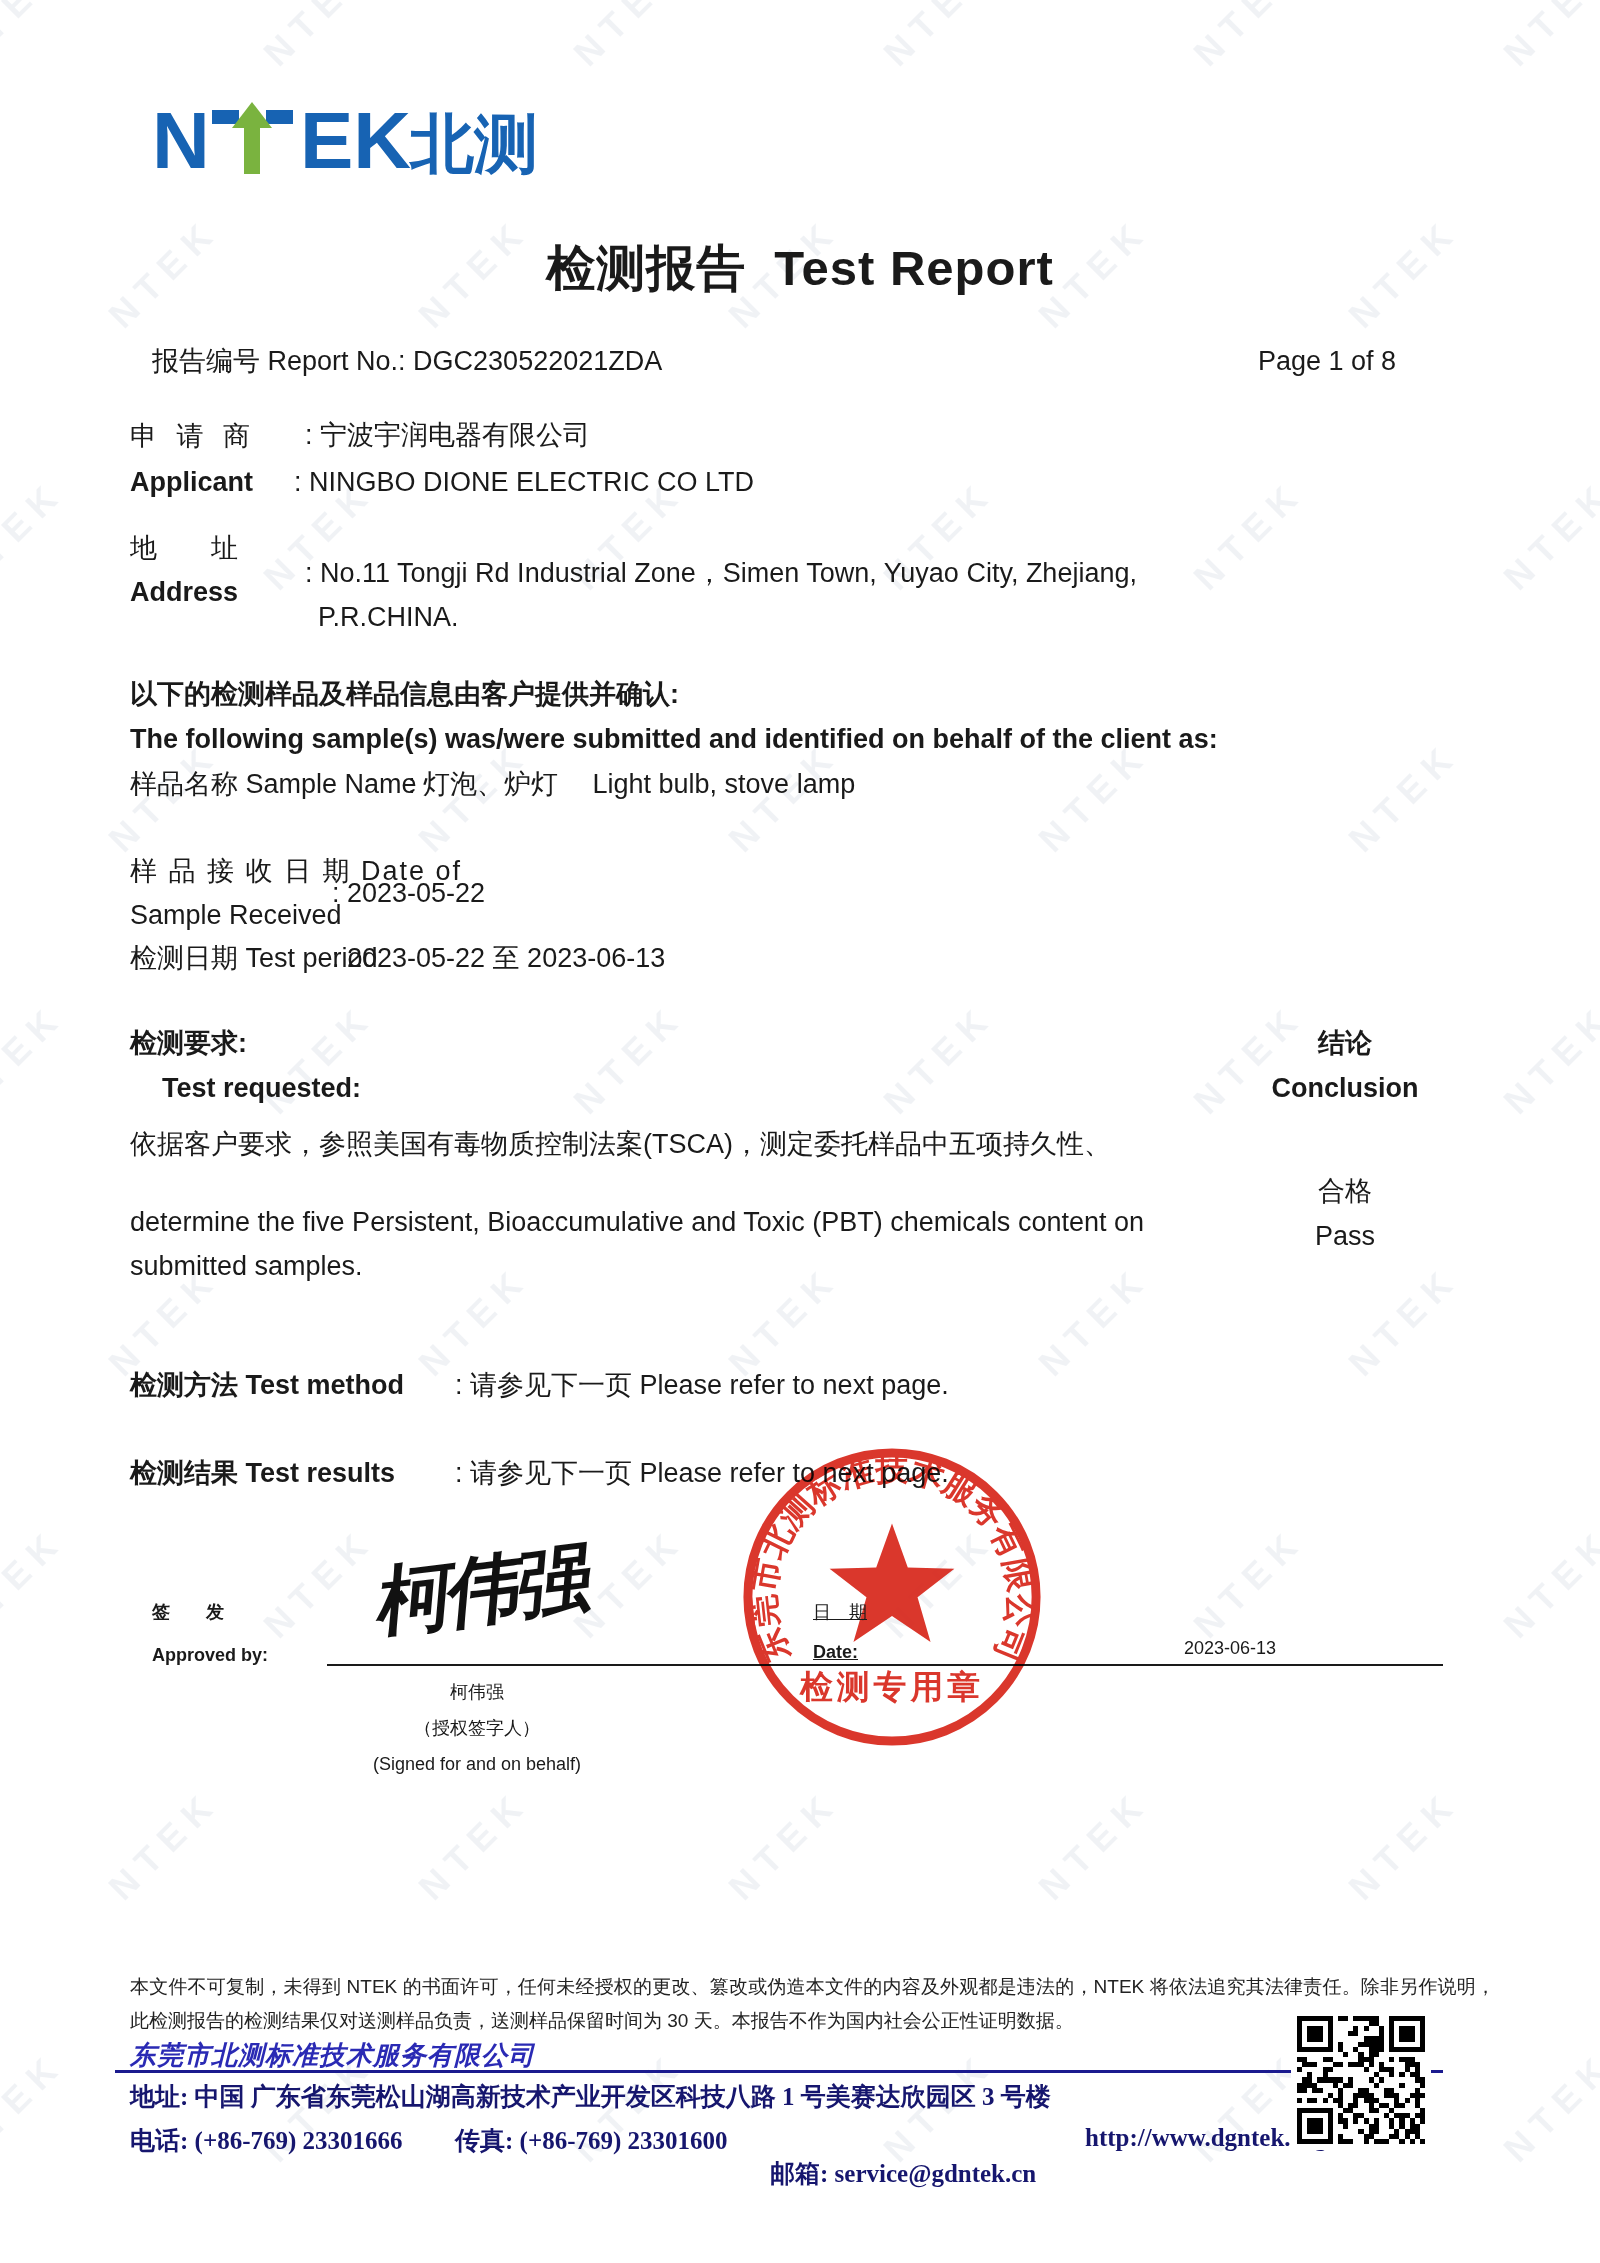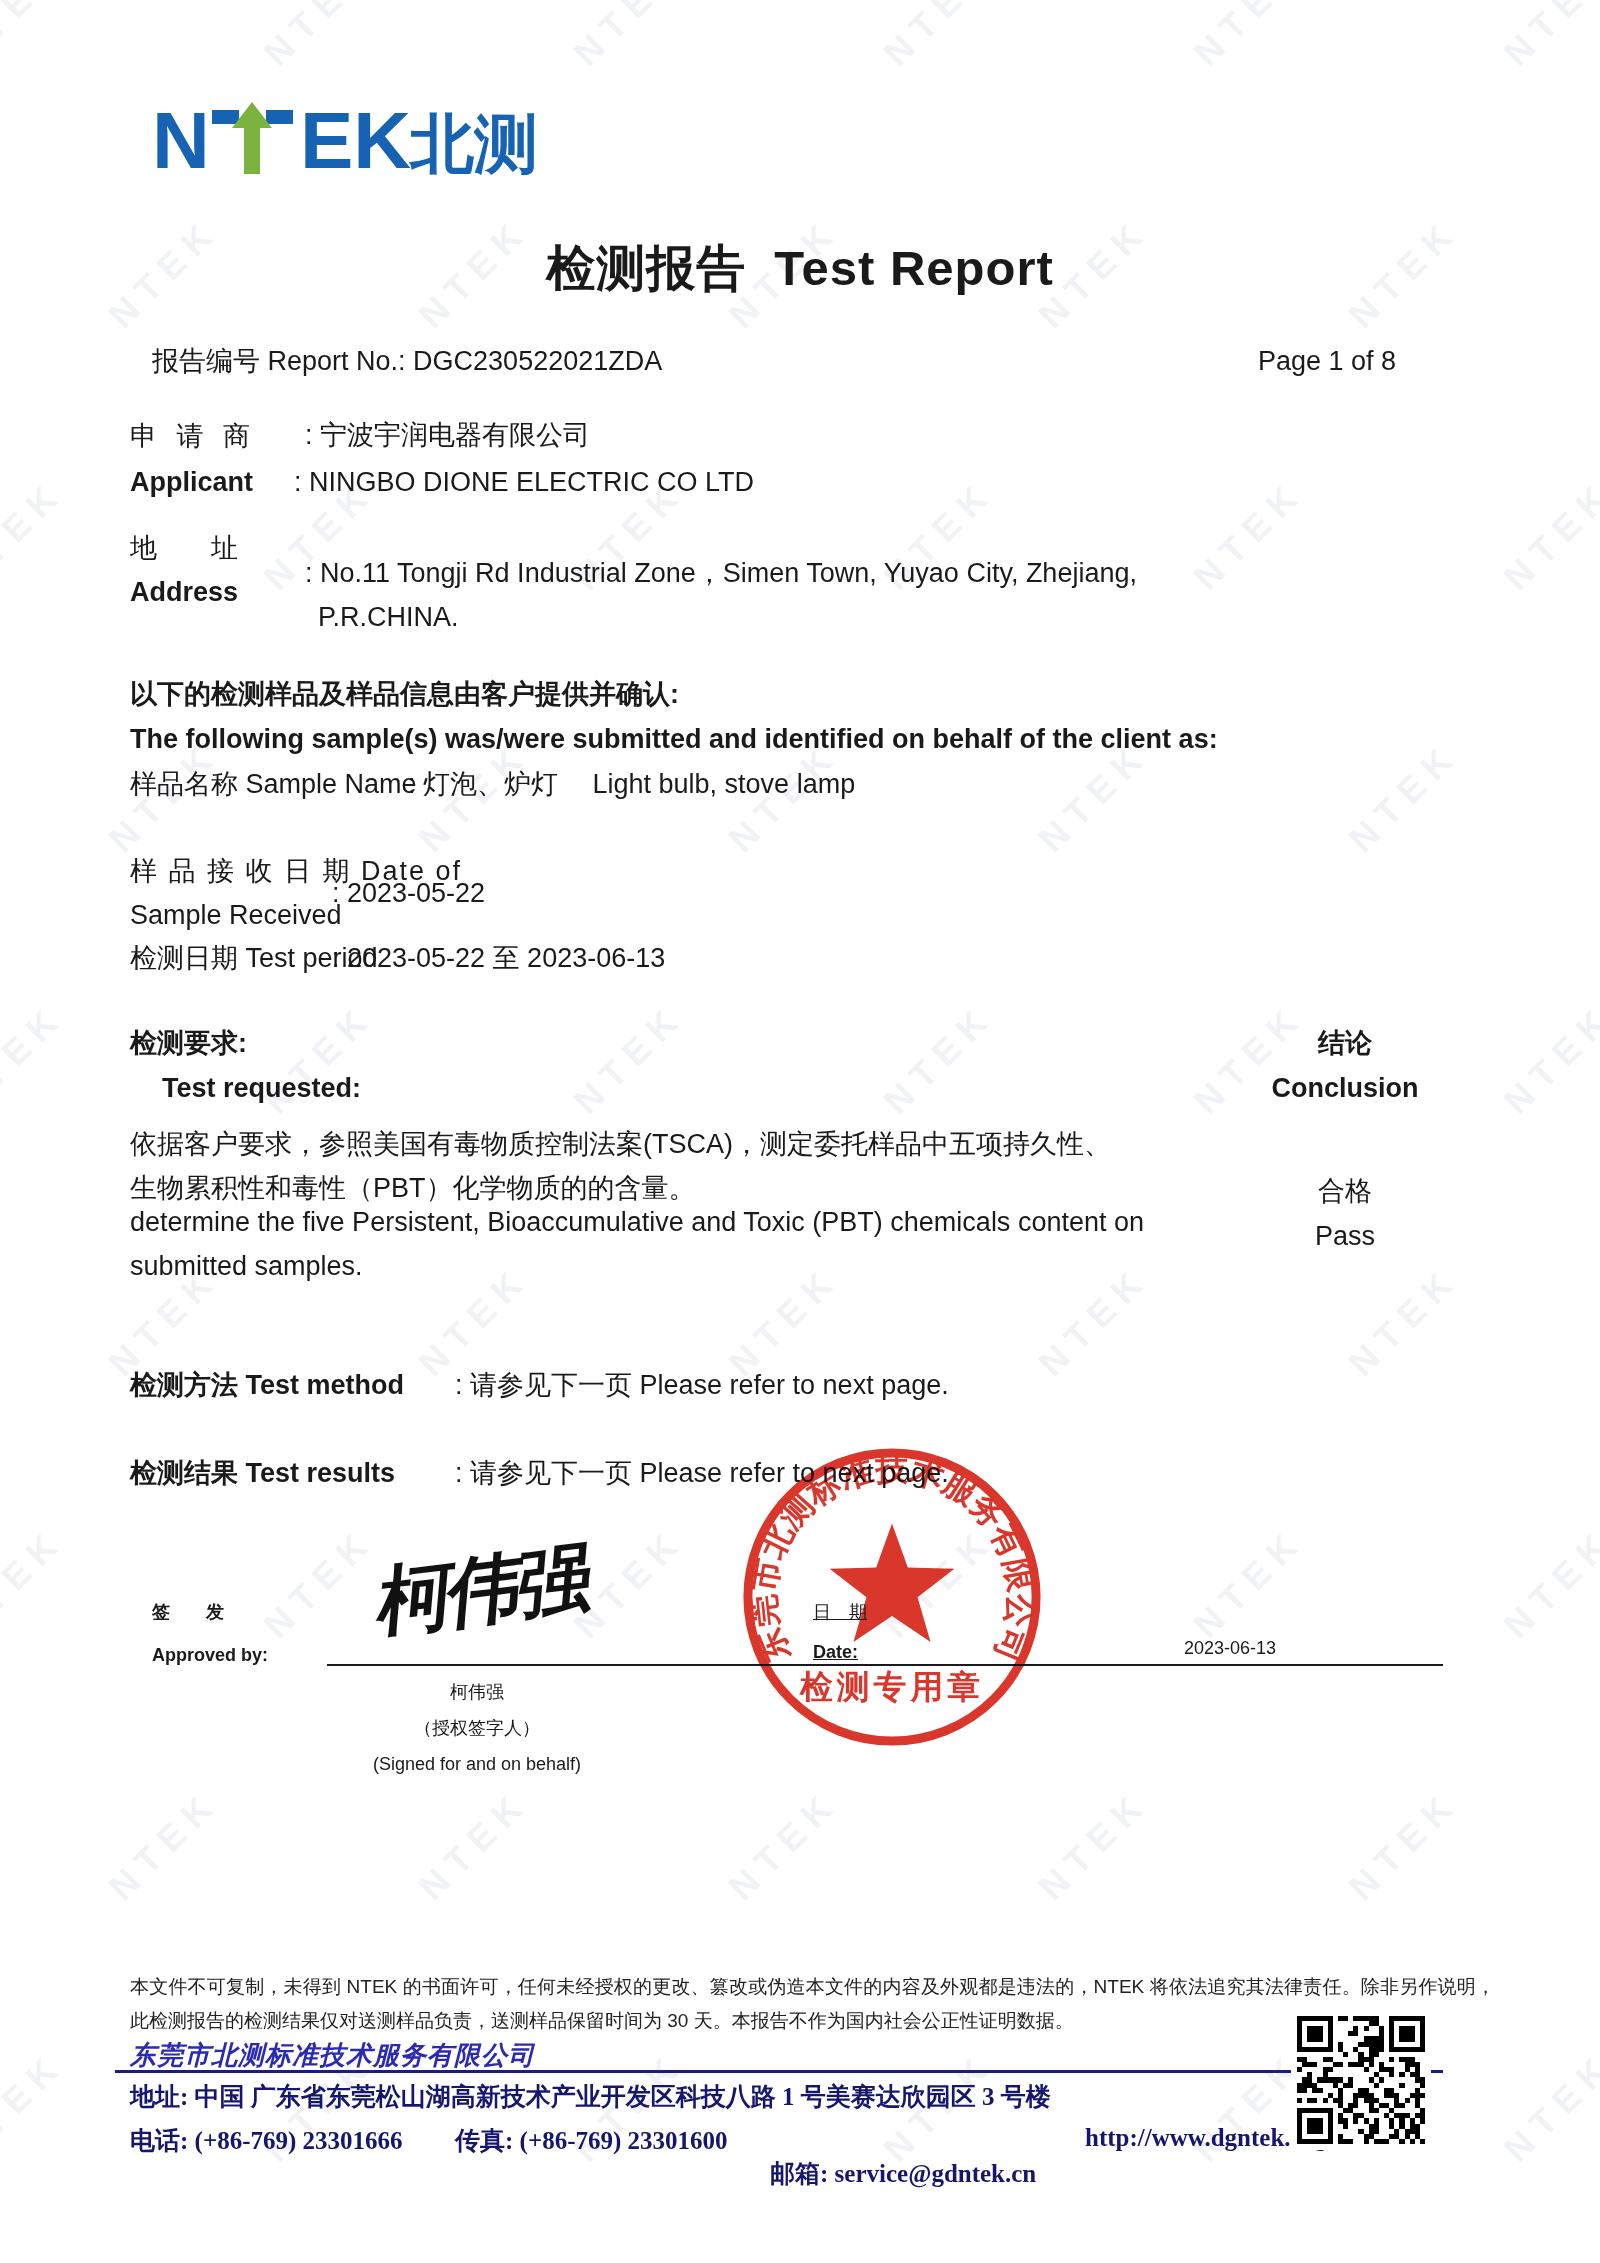--- a/index.html
+++ b/index.html
@@ -143,21 +143,20 @@
     <div class="abs t27" style="left:130px;top:942px;">检测日期 Test period</div>
     <div class="abs t27" style="left:332px;top:942px;">: 2023-05-22 至 2023-06-13</div>
 
     <div class="abs t27 b" style="left:130px;top:1027px;">检测要求:</div>
     <div class="abs t27 b concl" style="top:1027px;">结论</div>
     <div class="abs t27 b" style="left:130px;top:1072px;margin-left:32px;">Test requested:</div>
     <div class="abs t27 b concl" style="top:1072px;">Conclusion</div>
 
     <div class="abs para" style="left:130px;top:1112px;margin-top:10px;">
       <div>依据客户要求，参照美国有毒物质控制法案(TSCA)，测定委托样品中五项持久性、</div>
-      <div>生物累积性和毒性（PBT）化学物质的的含量。</div>
     </div>
     <div class="abs t27 concl" style="top:1175px;">合格</div>
     <div class="abs t27 concl" style="top:1220px;">Pass</div>
 
     <div class="abs para" style="left:130px;top:1200px;">
       <div>determine the five Persistent, Bioaccumulative and Toxic (PBT) chemicals content on</div>
       <div>submitted samples.</div>
     </div>
 
     <div class="abs t27 b" style="left:130px;top:1369px;">检测方法  Test method</div>

